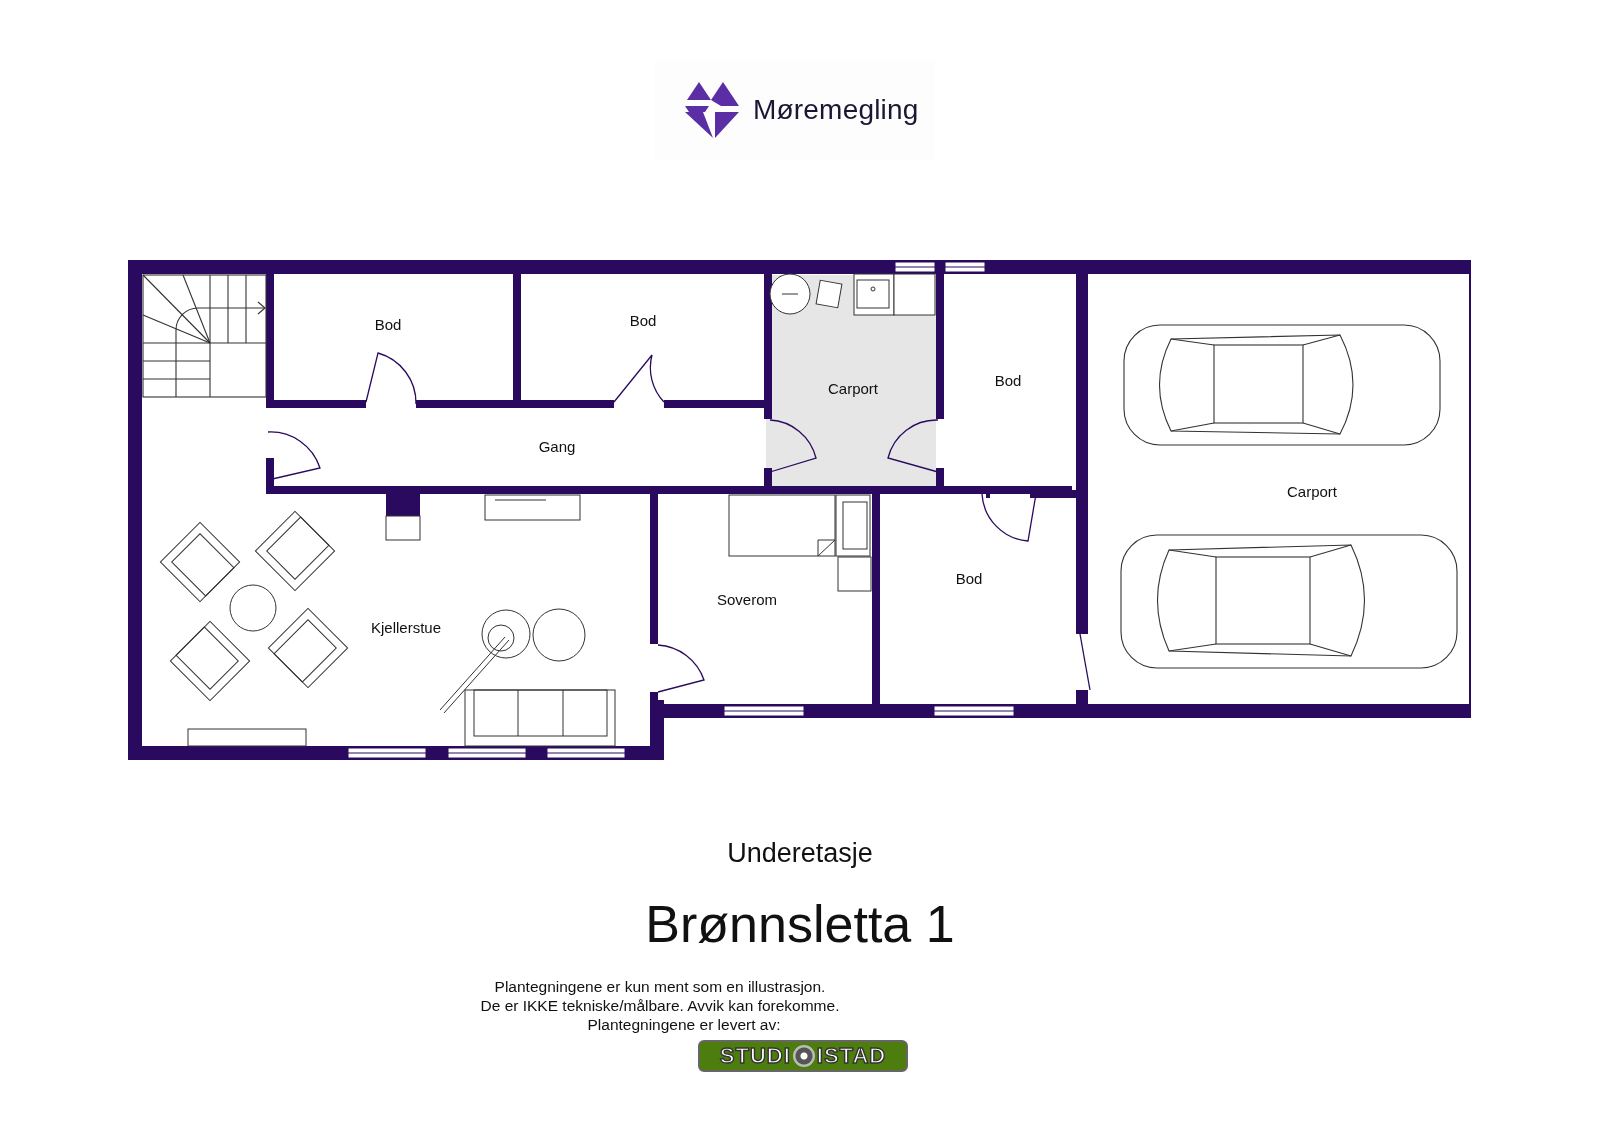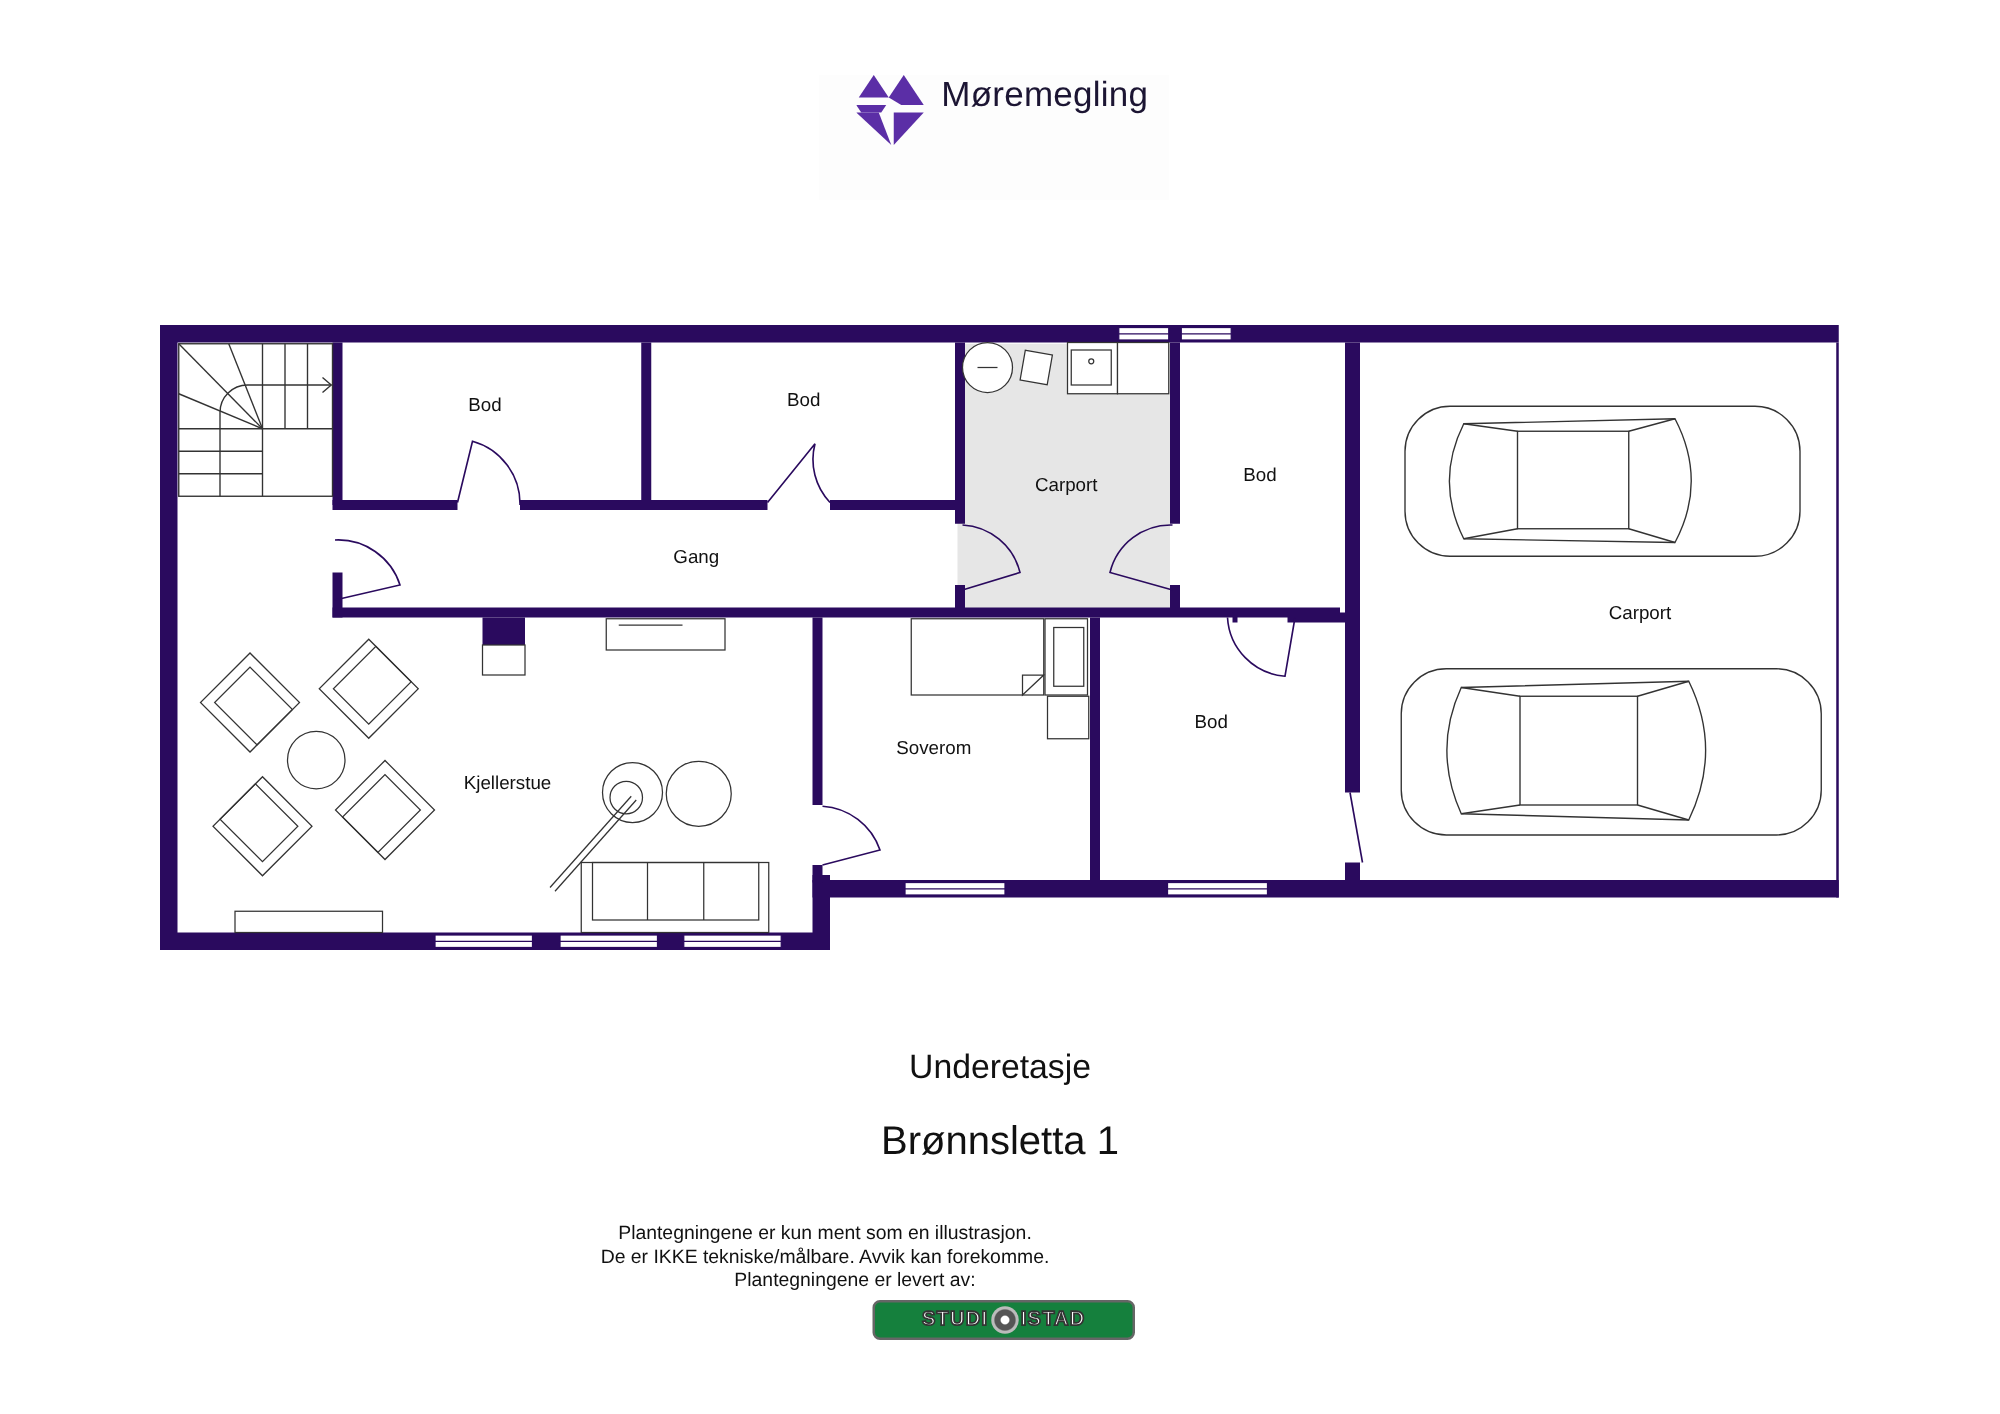--- a/index.html
+++ b/index.html
@@ -1,25 +1,25 @@
 <!DOCTYPE html>
 <html><head>
 <meta charset="utf-8">
 <style>
   html,body{margin:0;padding:0;background:#fff;}
   body{width:1600px;height:1131px;position:relative;overflow:hidden;font-family:"Liberation Sans",sans-serif;color:#111;}
-  .logo{position:absolute;left:655px;top:60px;width:280px;height:100px;display:flex;align-items:flex-start;gap:12px;background:#fdfdfd;}
+  .logo{position:absolute;left:655px;top:60px;width:280px;height:100px;display:flex;align-items:center;gap:12px;background:#fdfdfd;}
   .logo svg{margin-left:30px;}
   .logo-text{font-family:"Liberation Sans",sans-serif;font-size:28px;color:#1c1533;letter-spacing:0.2px;}
   .plan{position:absolute;left:0;top:0;}
   .room-label{position:absolute;font-size:15px;color:#111;white-space:nowrap;transform:translate(-50%,-50%);}
   .floor-title{position:absolute;left:0;width:1600px;text-align:center;top:838px;font-size:27px;color:#111;}
-  .address{position:absolute;left:0;width:1600px;text-align:center;top:894px;font-size:32px;color:#111;}
+  .address{position:absolute;left:0;width:1600px;text-align:center;top:894px;font-size:52px;color:#111;}
   .disclaimer{position:absolute;left:0;width:1320px;text-align:center;font-size:15.5px;color:#111;line-height:19px;}
-  .studio{position:absolute;left:698px;top:1040px;width:206px;height:28px;border:2px solid #666;border-radius:6px;display:flex;align-items:center;justify-content:center;font-size:16px;letter-spacing:1px;color:#fff;background:#15803d;}
+  .studio{position:absolute;left:698px;top:1040px;width:206px;height:28px;border:2px solid #666;border-radius:6px;display:flex;align-items:center;justify-content:center;font-size:22px;letter-spacing:1px;color:#fff;background:#4d7c0f;}
   .studio span{color:#fff;-webkit-text-stroke:1.4px #333;font-weight:bold;}
   .studio .lens{display:inline-block;width:22px;height:22px;border-radius:50%;background:radial-gradient(circle at 50% 50%,#fff 0 3px,#555 4px 8px,#bbb 9px 11px);margin:0 2px;}
 </style>
 </head>
 <body>
 
 <div class="logo">
   <svg width="56" height="56" viewBox="0 0 56 56">
     <polygon points="14,0 26,18 2,18" fill="#5b2ea6"></polygon>
     <polygon points="38,0 54,24 36,24 26,18" fill="#5b2ea6"></polygon>

